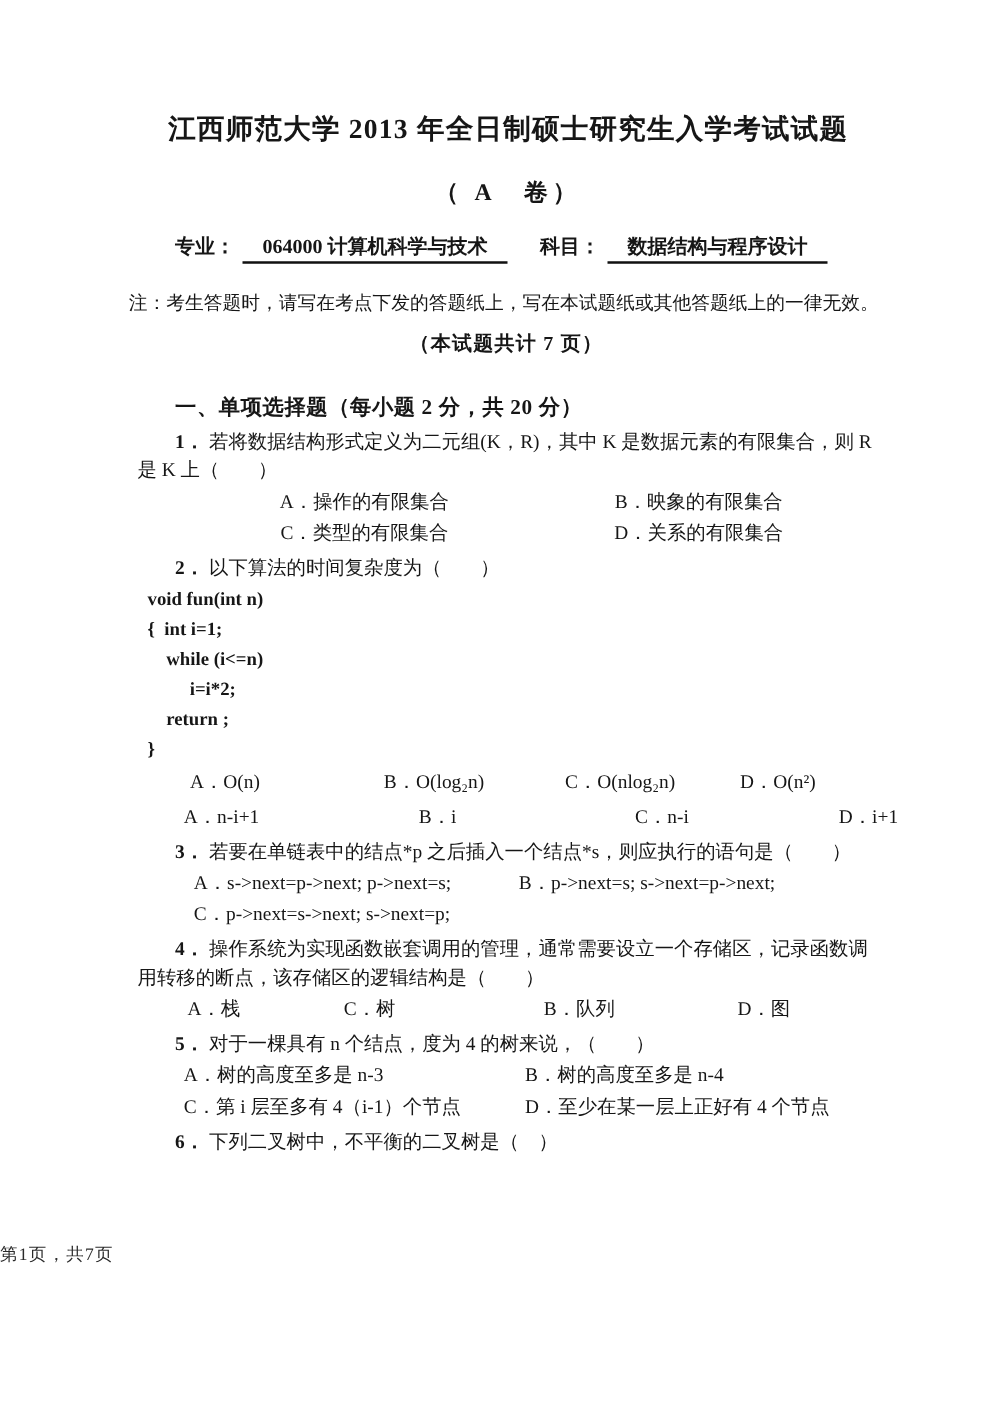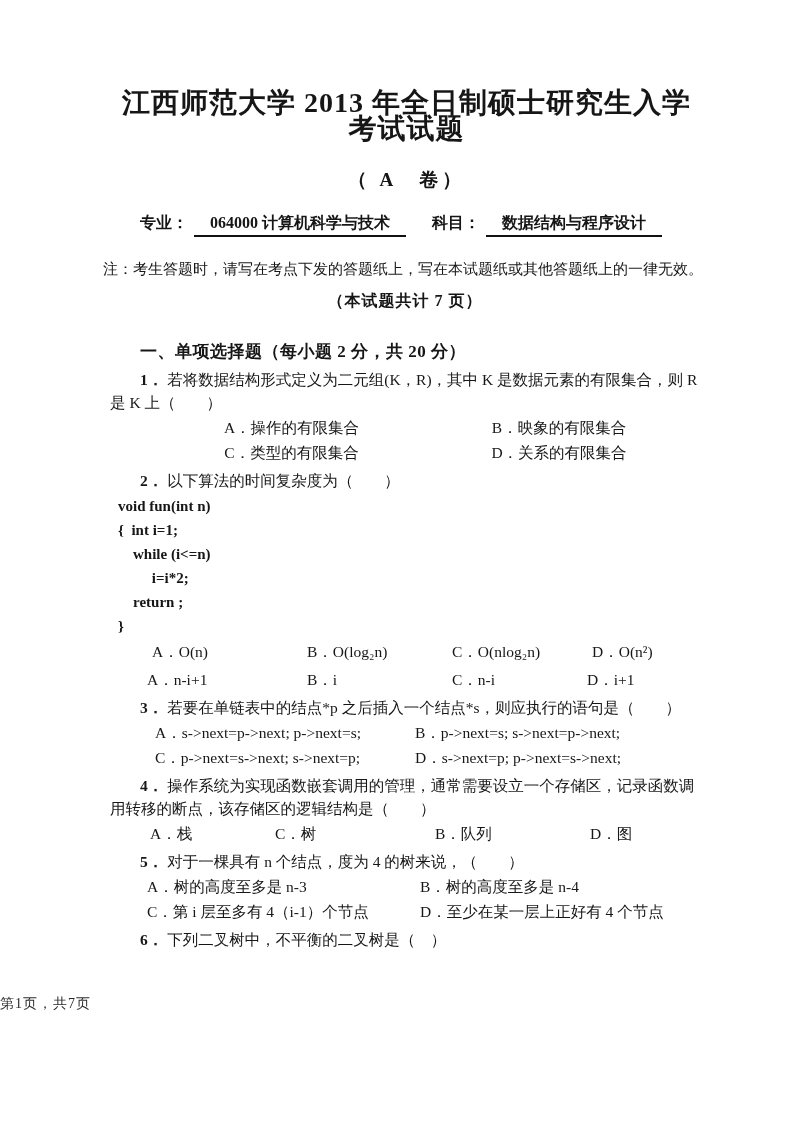--- a/index.html
+++ b/index.html
@@ -3,38 +3,38 @@
 <meta charset="utf-8">
 <style>
   html,body{margin:0;padding:0;}
   body{
     width:793px;height:1122px;background:#ffffff;position:relative;overflow:hidden;
     font-family:"Liberation Serif","DejaVu Serif",serif;color:#161616;
     -webkit-font-smoothing:antialiased;
   }
   .sheet{position:absolute;left:0;top:0;width:793px;height:1122px;background:#fff;}
   .content{padding:90px 90px 0 110px;}
-  .title{text-align:center;font-size:28px;font-weight:700;letter-spacing:1px;line-height:26px;}
+  .title{text-align:center;font-size:22px;font-weight:700;letter-spacing:1px;line-height:26px;}
   .subtitle{text-align:center;font-size:19px;font-weight:700;margin-top:25px;letter-spacing:4px;}
   .meta-line{margin-top:20px;margin-left:30px;font-size:16px;font-weight:700;display:flex;align-items:baseline;}
   .meta-label{white-space:nowrap;}
   .meta-value{border-bottom:2px solid #111;padding:0 16px 1px 16px;margin-left:6px;white-space:nowrap;}
   .meta-gap{width:26px;}
   .note{margin-top:20px;margin-left:-7px;width:608px;font-size:15px;line-height:24px;font-weight:500;}
   .pages-note{margin-top:10px;text-align:center;font-size:16px;font-weight:600;letter-spacing:1px;width:590px;}
   .section-heading{margin-top:28px;margin-left:30px;font-size:17px;font-weight:700;letter-spacing:0.5px;}
   .q{margin-top:5px;font-size:15.5px;line-height:23px;font-weight:500;}
   .q:first-of-type{margin-top:18px;}
   .stem{width:592px;text-indent:30px;}
   .qnum{font-weight:700;padding-right:4px;}
   .opts{display:grid;column-gap:0;margin-top:2px;}
   .opts span{white-space:nowrap;}
   .opts-q1{margin-left:58px;grid-template-columns:247px 1fr;text-align:center;}
   .opts-q2a{margin-left:42px;grid-template-columns:155px 145px 140px 1fr;}
-  .opts-q2b{margin-left:37px;grid-template-columns:160px 145px 135px 1fr;}
+  .opts-q2b{margin-left:37px;grid-template-columns:160px 145px 135px 1fr;gap:28px;}
   .opts-q3{margin-left:45px;grid-template-columns:260px 1fr;}
   .opts-q4{margin-left:40px;grid-template-columns:125px 160px 155px 1fr;}
   .opts-q5{margin-left:37px;grid-template-columns:273px 1fr;}
   .opts .row2{margin-top:2px;}
   .code{margin:2px 0 2px 8px;font-weight:700;font-size:15px;line-height:24px;}
   .code div{white-space:pre;}
   .footer{position:absolute;top:995px;left:0;width:100%;text-align:left;font-size:14px;color:#2a2a2a;letter-spacing:1px;}
 </style>
 </head>
 <body>
@@ -94,21 +94,20 @@
         <span>D．i+1</span>
       </div>
     </div>
 
     <div class="q">
       <div class="stem"><span class="qnum">3．</span><span>若要在单链表中的结点*p 之后插入一个结点*s，则应执行的语句是（　　）</span></div>
       <div class="opts opts-q3">
         <span>A．s-&gt;next=p-&gt;next; p-&gt;next=s;</span>
         <span>B．p-&gt;next=s; s-&gt;next=p-&gt;next;</span>
         <span class="row2">C．p-&gt;next=s-&gt;next; s-&gt;next=p;</span>
-        <span class="row2">D．s-&gt;next=p; p-&gt;next=s-&gt;next;</span>
       </div>
     </div>
 
     <div class="q">
       <div class="stem"><span class="qnum">4．</span><span>操作系统为实现函数嵌套调用的管理，通常需要设立一个存储区，记录函数调用转移的断点，该存储区的逻辑结构是（　　）</span></div>
       <div class="opts opts-q4">
         <span>A．栈</span>
         <span>C．树</span>
         <span>B．队列</span>
         <span>D．图</span>

